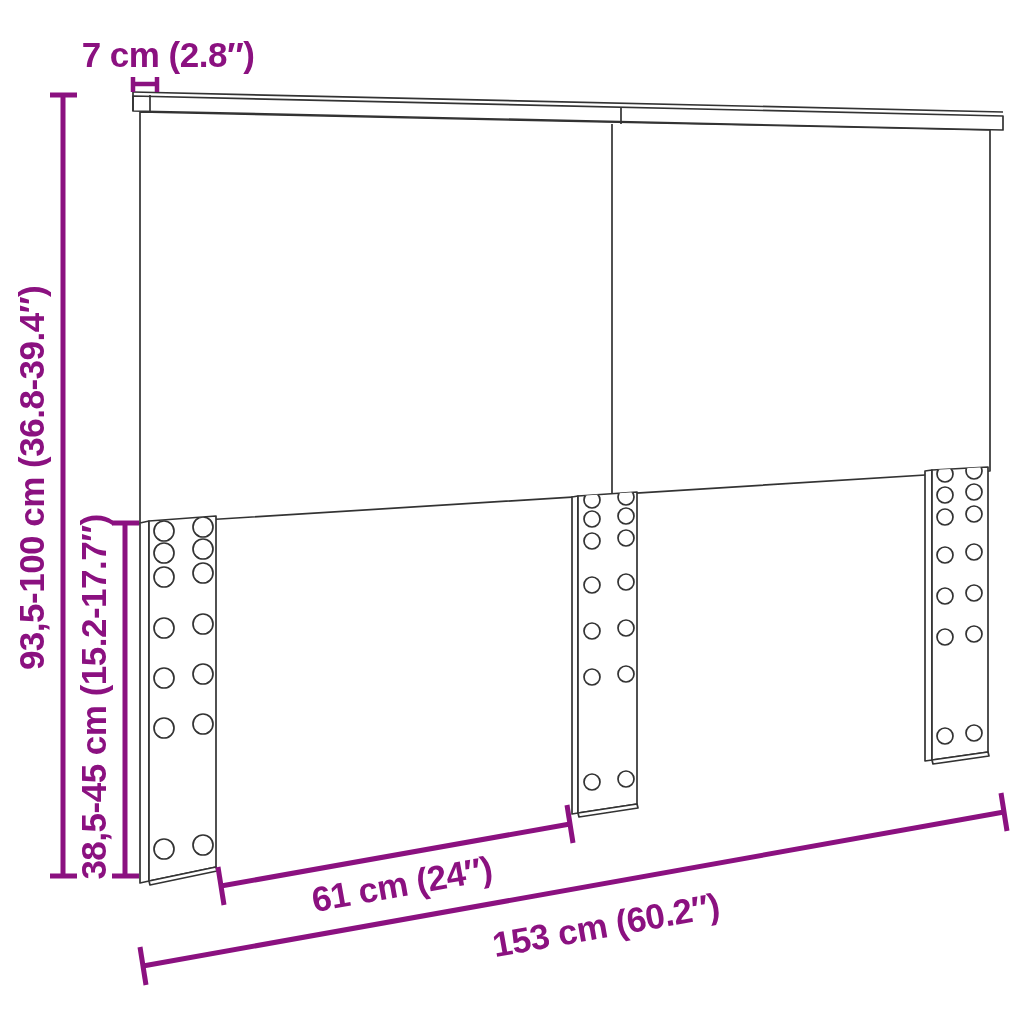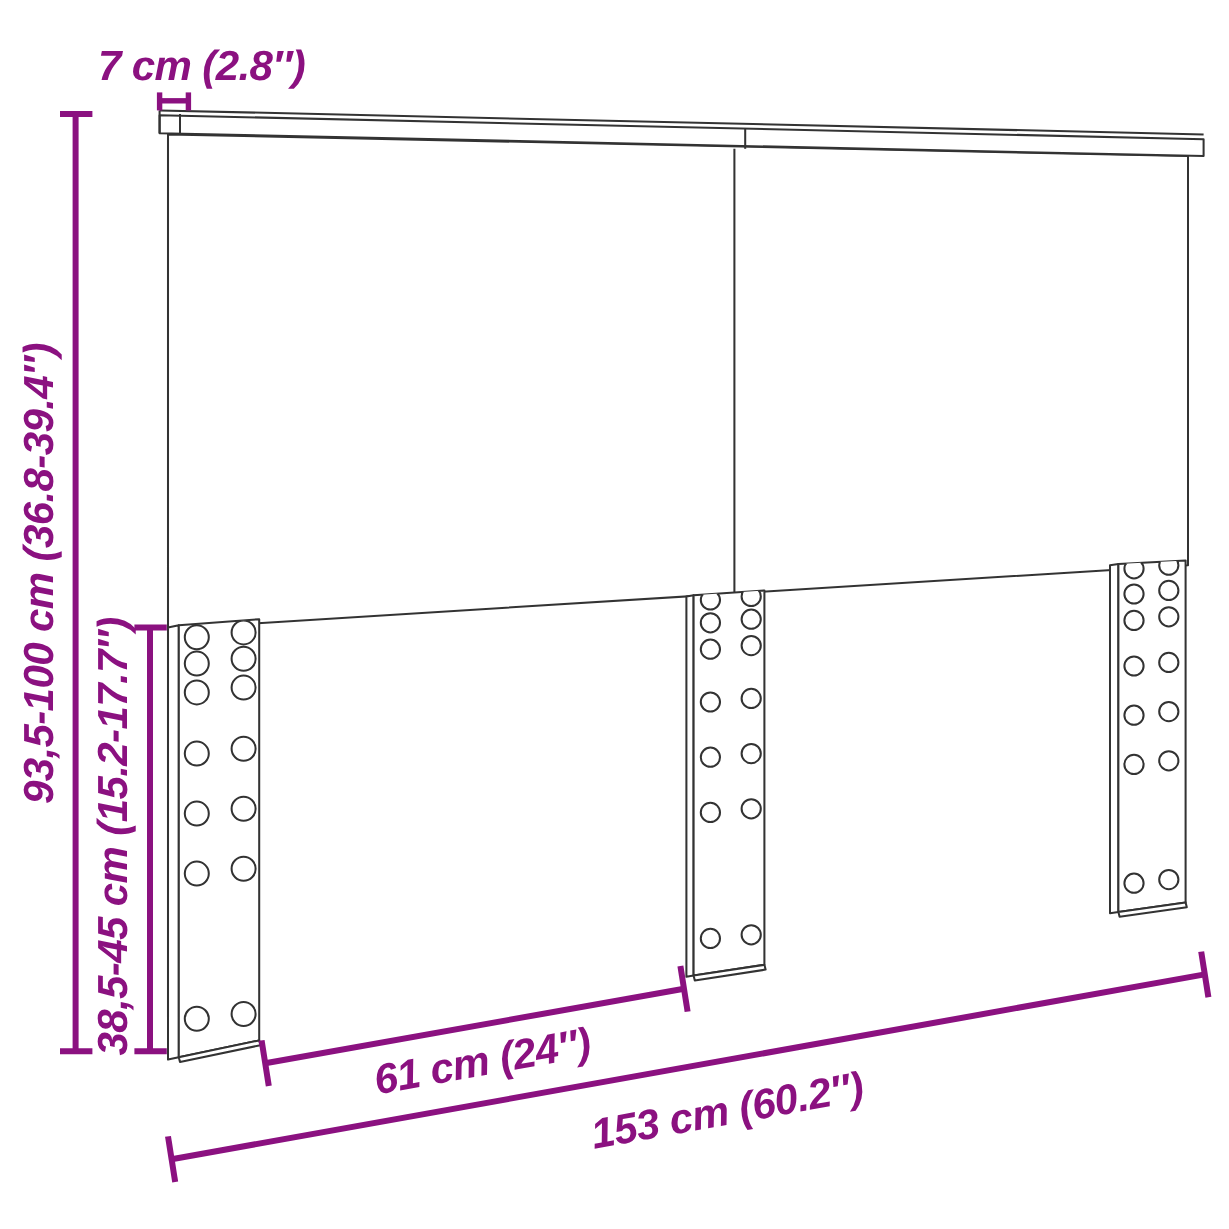--- a/index.html
+++ b/index.html
@@ -4,21 +4,20 @@
 <style>
   :root{
     --accent:#8B1180;
     --line:#333333;
     --bg:#FFFFFF;
   }
   html,body{margin:0;padding:0;background:var(--bg);}
   .stage{
     width:1024px;height:1024px;position:relative;background:var(--bg);
     font-family:"Liberation Sans", sans-serif;
-    font-style:italic;
   }
   svg{display:block;}
   .outline{stroke:var(--line);stroke-width:1.7;fill:#ffffff;stroke-linejoin:round;}
   .outline-line{stroke:var(--line);stroke-width:1.7;fill:none;}
   .hole{stroke:var(--line);stroke-width:1.7;fill:#ffffff;}
   .dim{stroke:var(--accent);stroke-width:5;fill:none;stroke-linecap:butt;}
   .dim-thin{stroke:var(--accent);stroke-width:4.5;fill:none;stroke-linecap:butt;}
   .dim-text{
     fill:var(--accent);
     font-family:"Liberation Sans", sans-serif;

